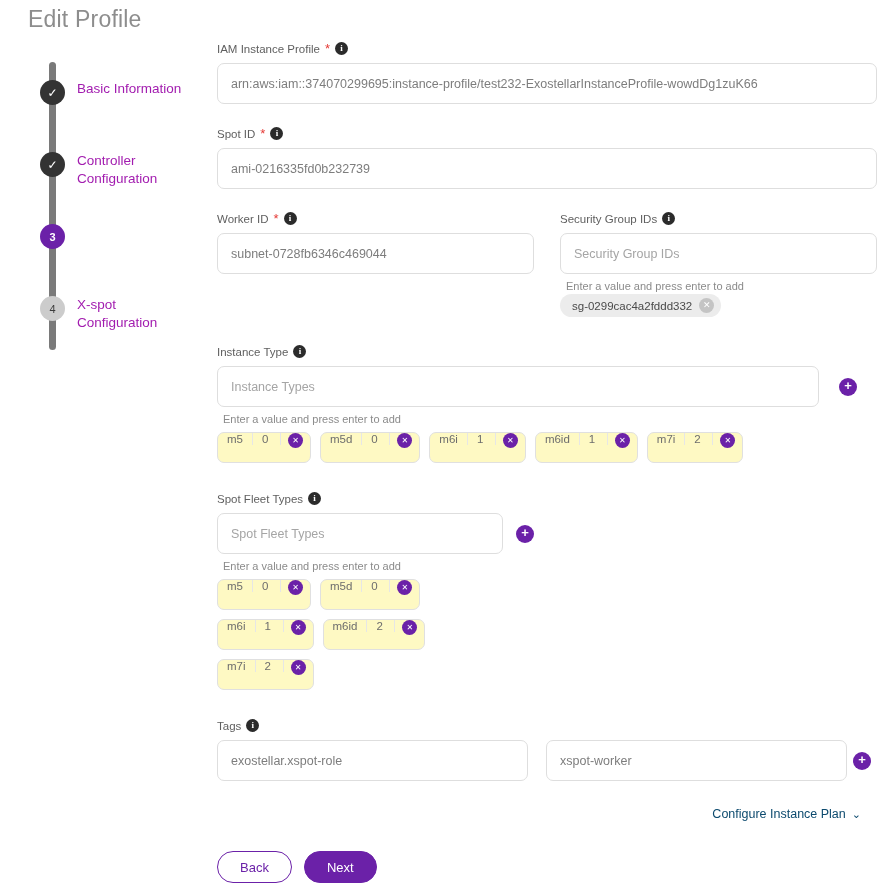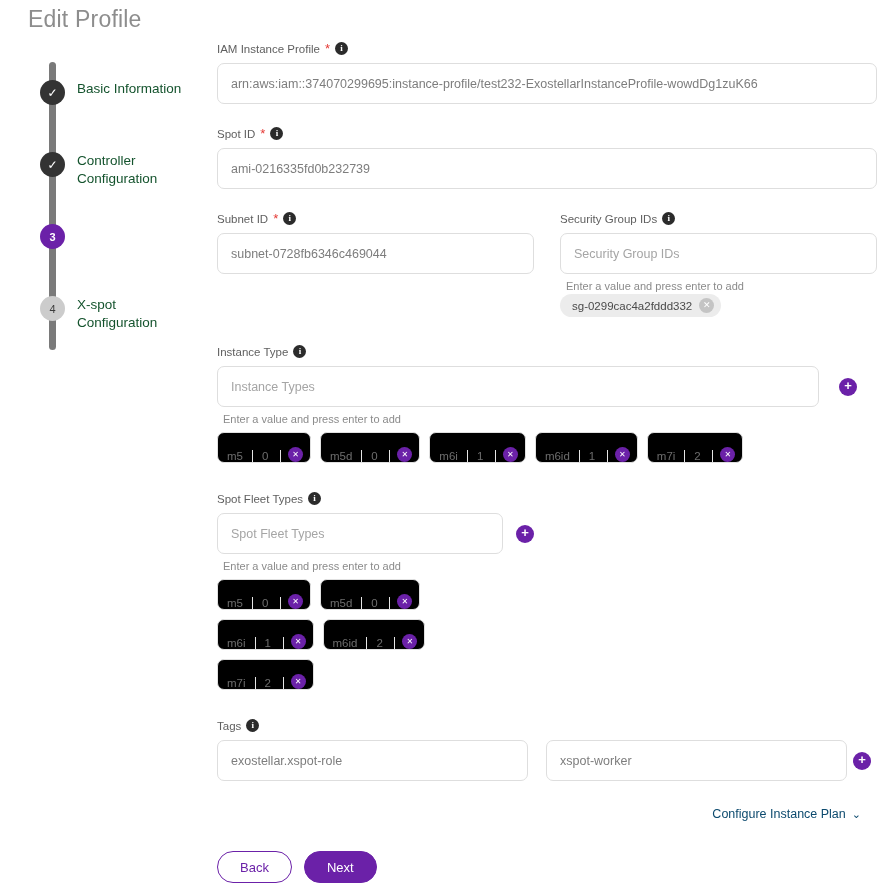--- a/index.html
+++ b/index.html
@@ -49,21 +49,21 @@
     margin-left: -2px;
   }
   .step-marker.done { background: #333333; color: #ffffff; }
   .step-marker.active { background: #6b21a8; color: #ffffff; font-weight: 700; }
   .step-marker.todo { background: #cccccc; color: #3b3b3b; }
   .step-marker .tick { font-size: 12px; line-height: 1; }
   .step-label {
     margin-left: 12px;
     font-size: 13.5px;
     line-height: 18px;
-    color: #14532d;
+    color: #a21caf;
     max-width: 110px;
   }
   .step-label.active { color: #2b2b2b; font-weight: 700; }
   .step1 { margin-top: 18px; }
   .step2 { margin-top: 0px; }
   .step3 { margin-top: 0px; }
   .step4 { margin-top: 0px; }
 
   
   .form { position: absolute; left: 217px; top: 42px; width: 660px; }
@@ -152,25 +152,25 @@
     line-height: 1;
     flex: 0 0 18px;
     cursor: pointer;
   }
   .plus-btn span { position: relative; top: -1px; }
 
   
   .chips { display: flex; flex-wrap: wrap; gap: 9px; margin-top: 7px; }
   .chip {
     display: flex;
-    align-items: flex-end;
+    align-items: flex-start;
     height: 31px;
     border: 1px solid #e0e0e0;
     border-radius: 7px;
-    background: #000000;
+    background: #fef9c3;
     overflow: hidden;
   }
   .chip-name {
     display: flex; align-items: center;
     padding: 0 9px;
     font-size: 11.5px;
     color: #6d6d6d;
     border-right: 1px solid #e6e6e6;
     min-width: 33px;
   }
@@ -283,21 +283,21 @@
         <span>Spot ID</span>
         <span class="req">*</span>
         <span class="info-icon">i</span>
       </div>
       <input class="txt" type="text" value="ami-0216335fd0b232739" style="">
     </div>
 
     <div class="row">
       <div class="col">
         <div class="field-label">
-          <span>Subnet ID</span>
+          <span>Worker ID</span>
           <span class="req">*</span>
           <span class="info-icon">i</span>
         </div>
         <input class="txt" type="text" value="subnet-0728fb6346c469044" style="">
       </div>
 
       <div class="col">
         <div class="field-label">
           <span>Security Group IDs</span>
           <span class="info-icon">i</span>

